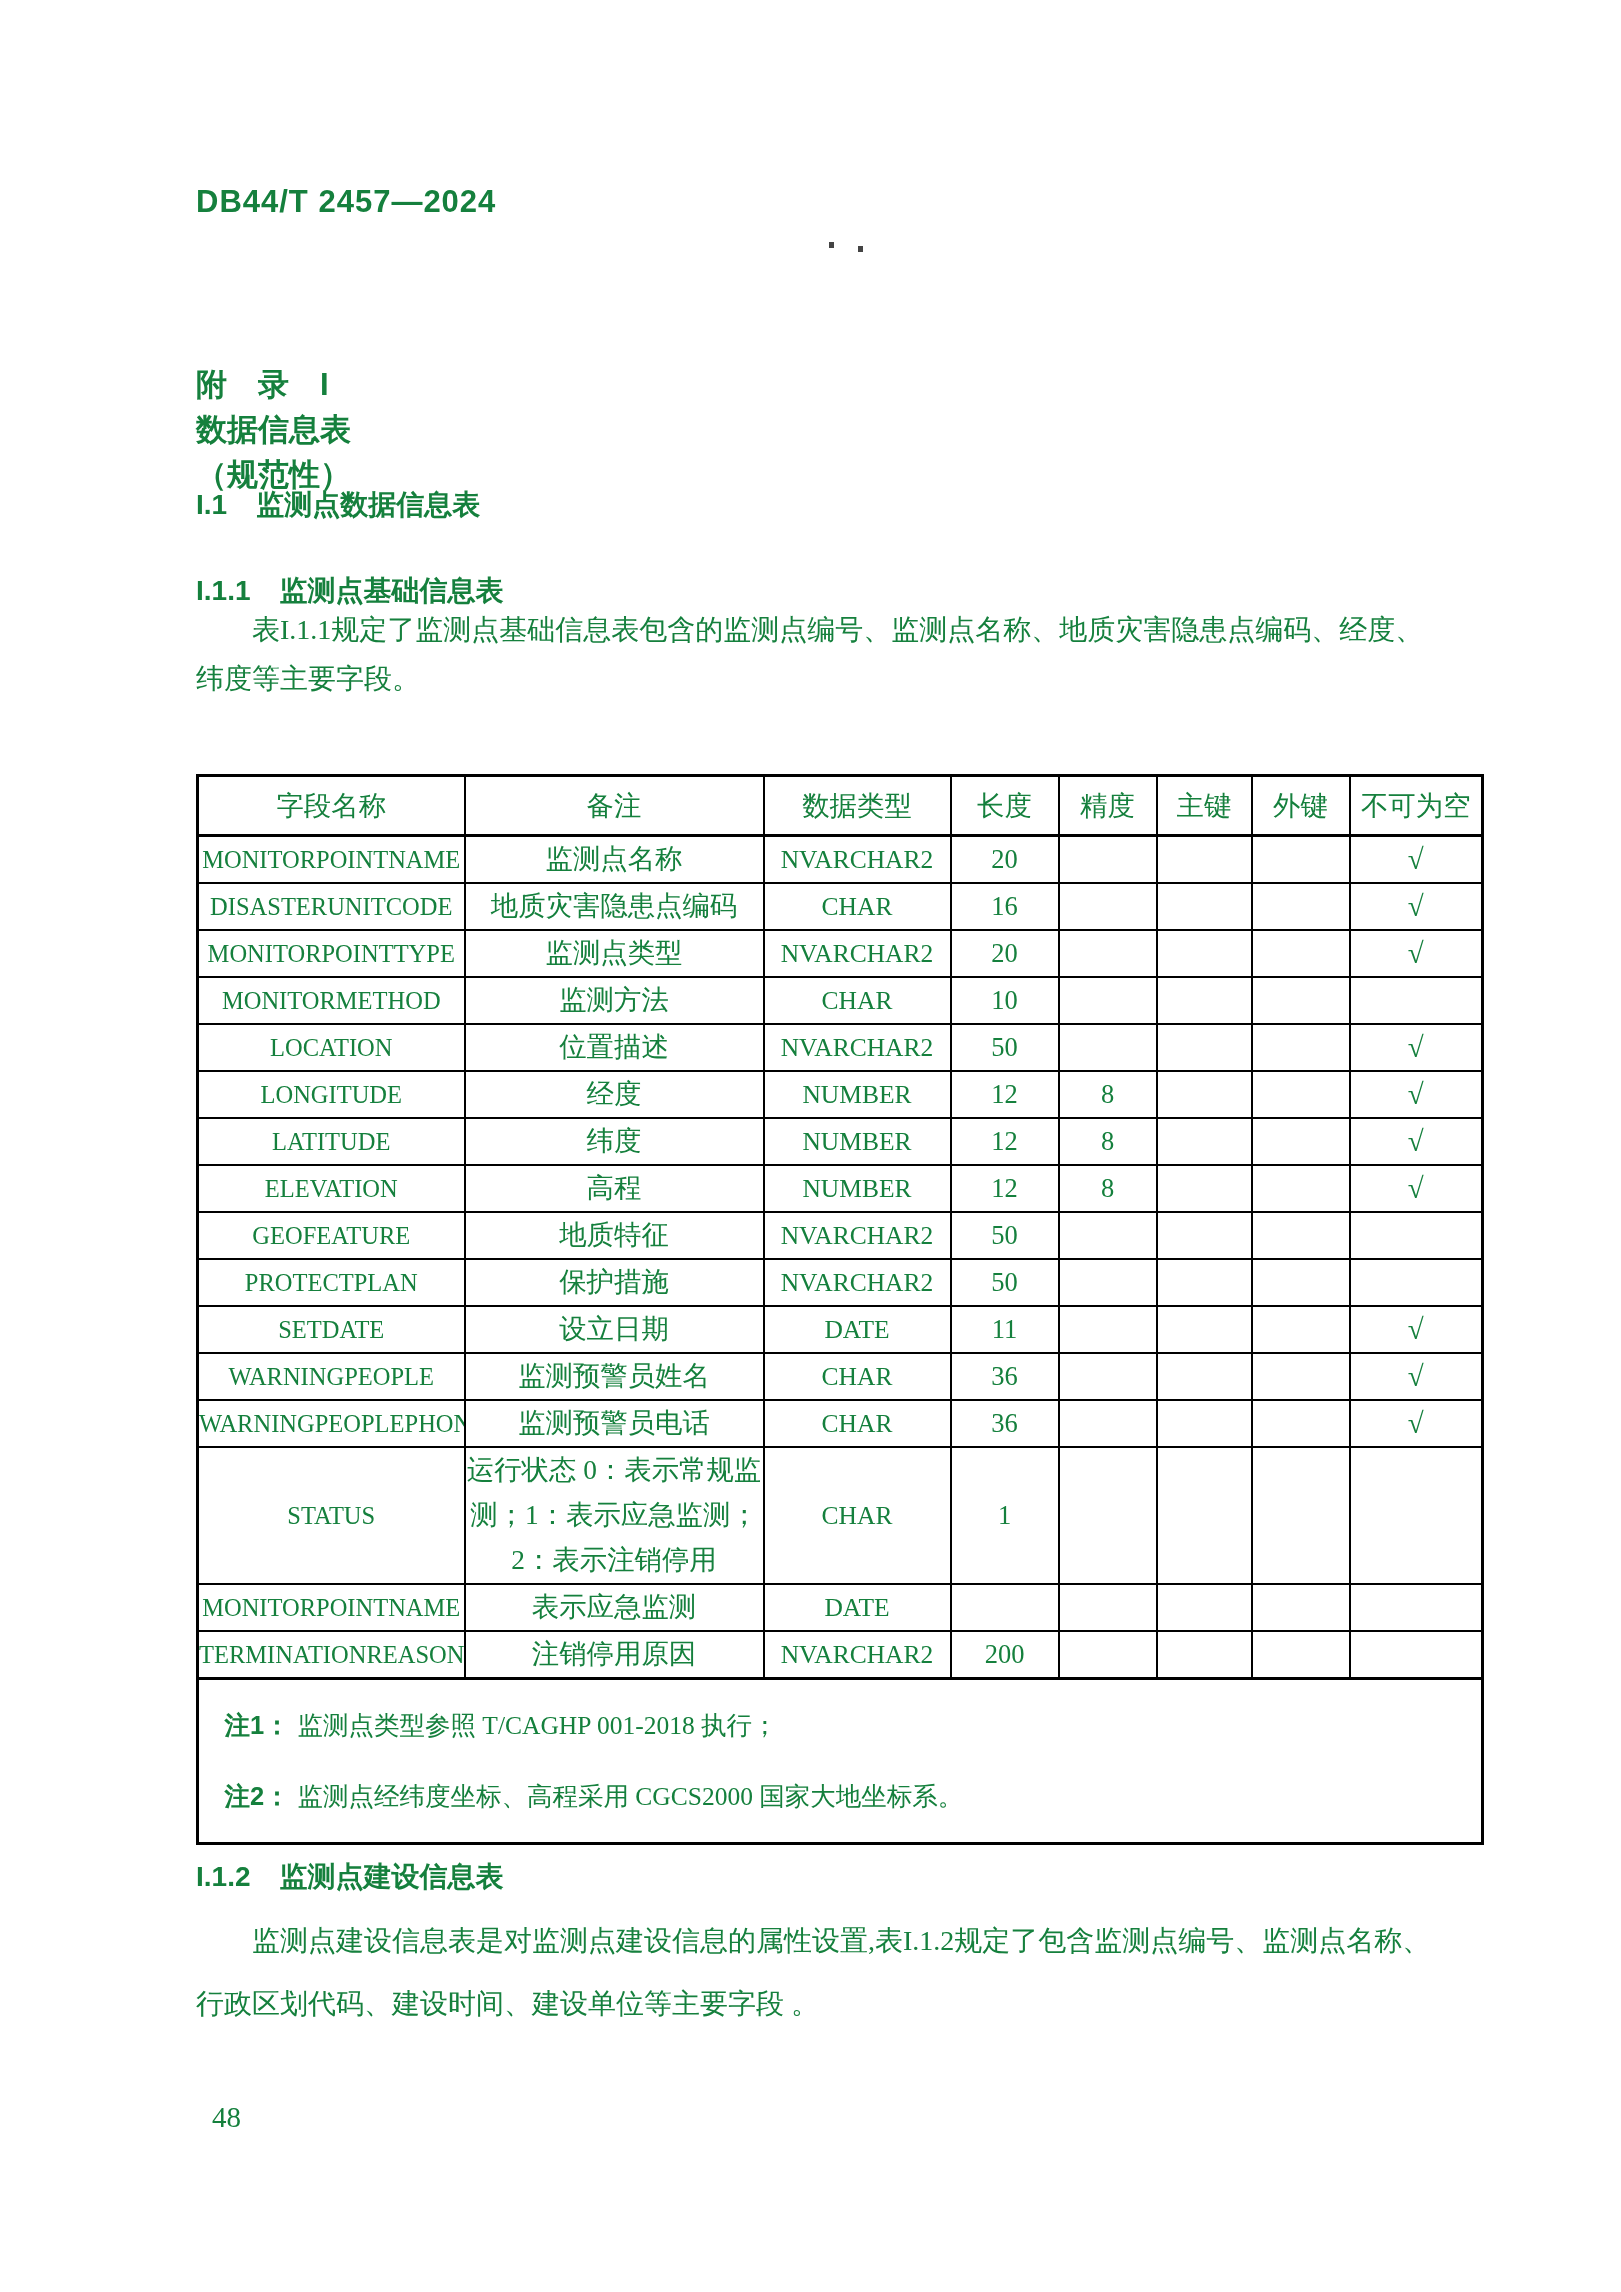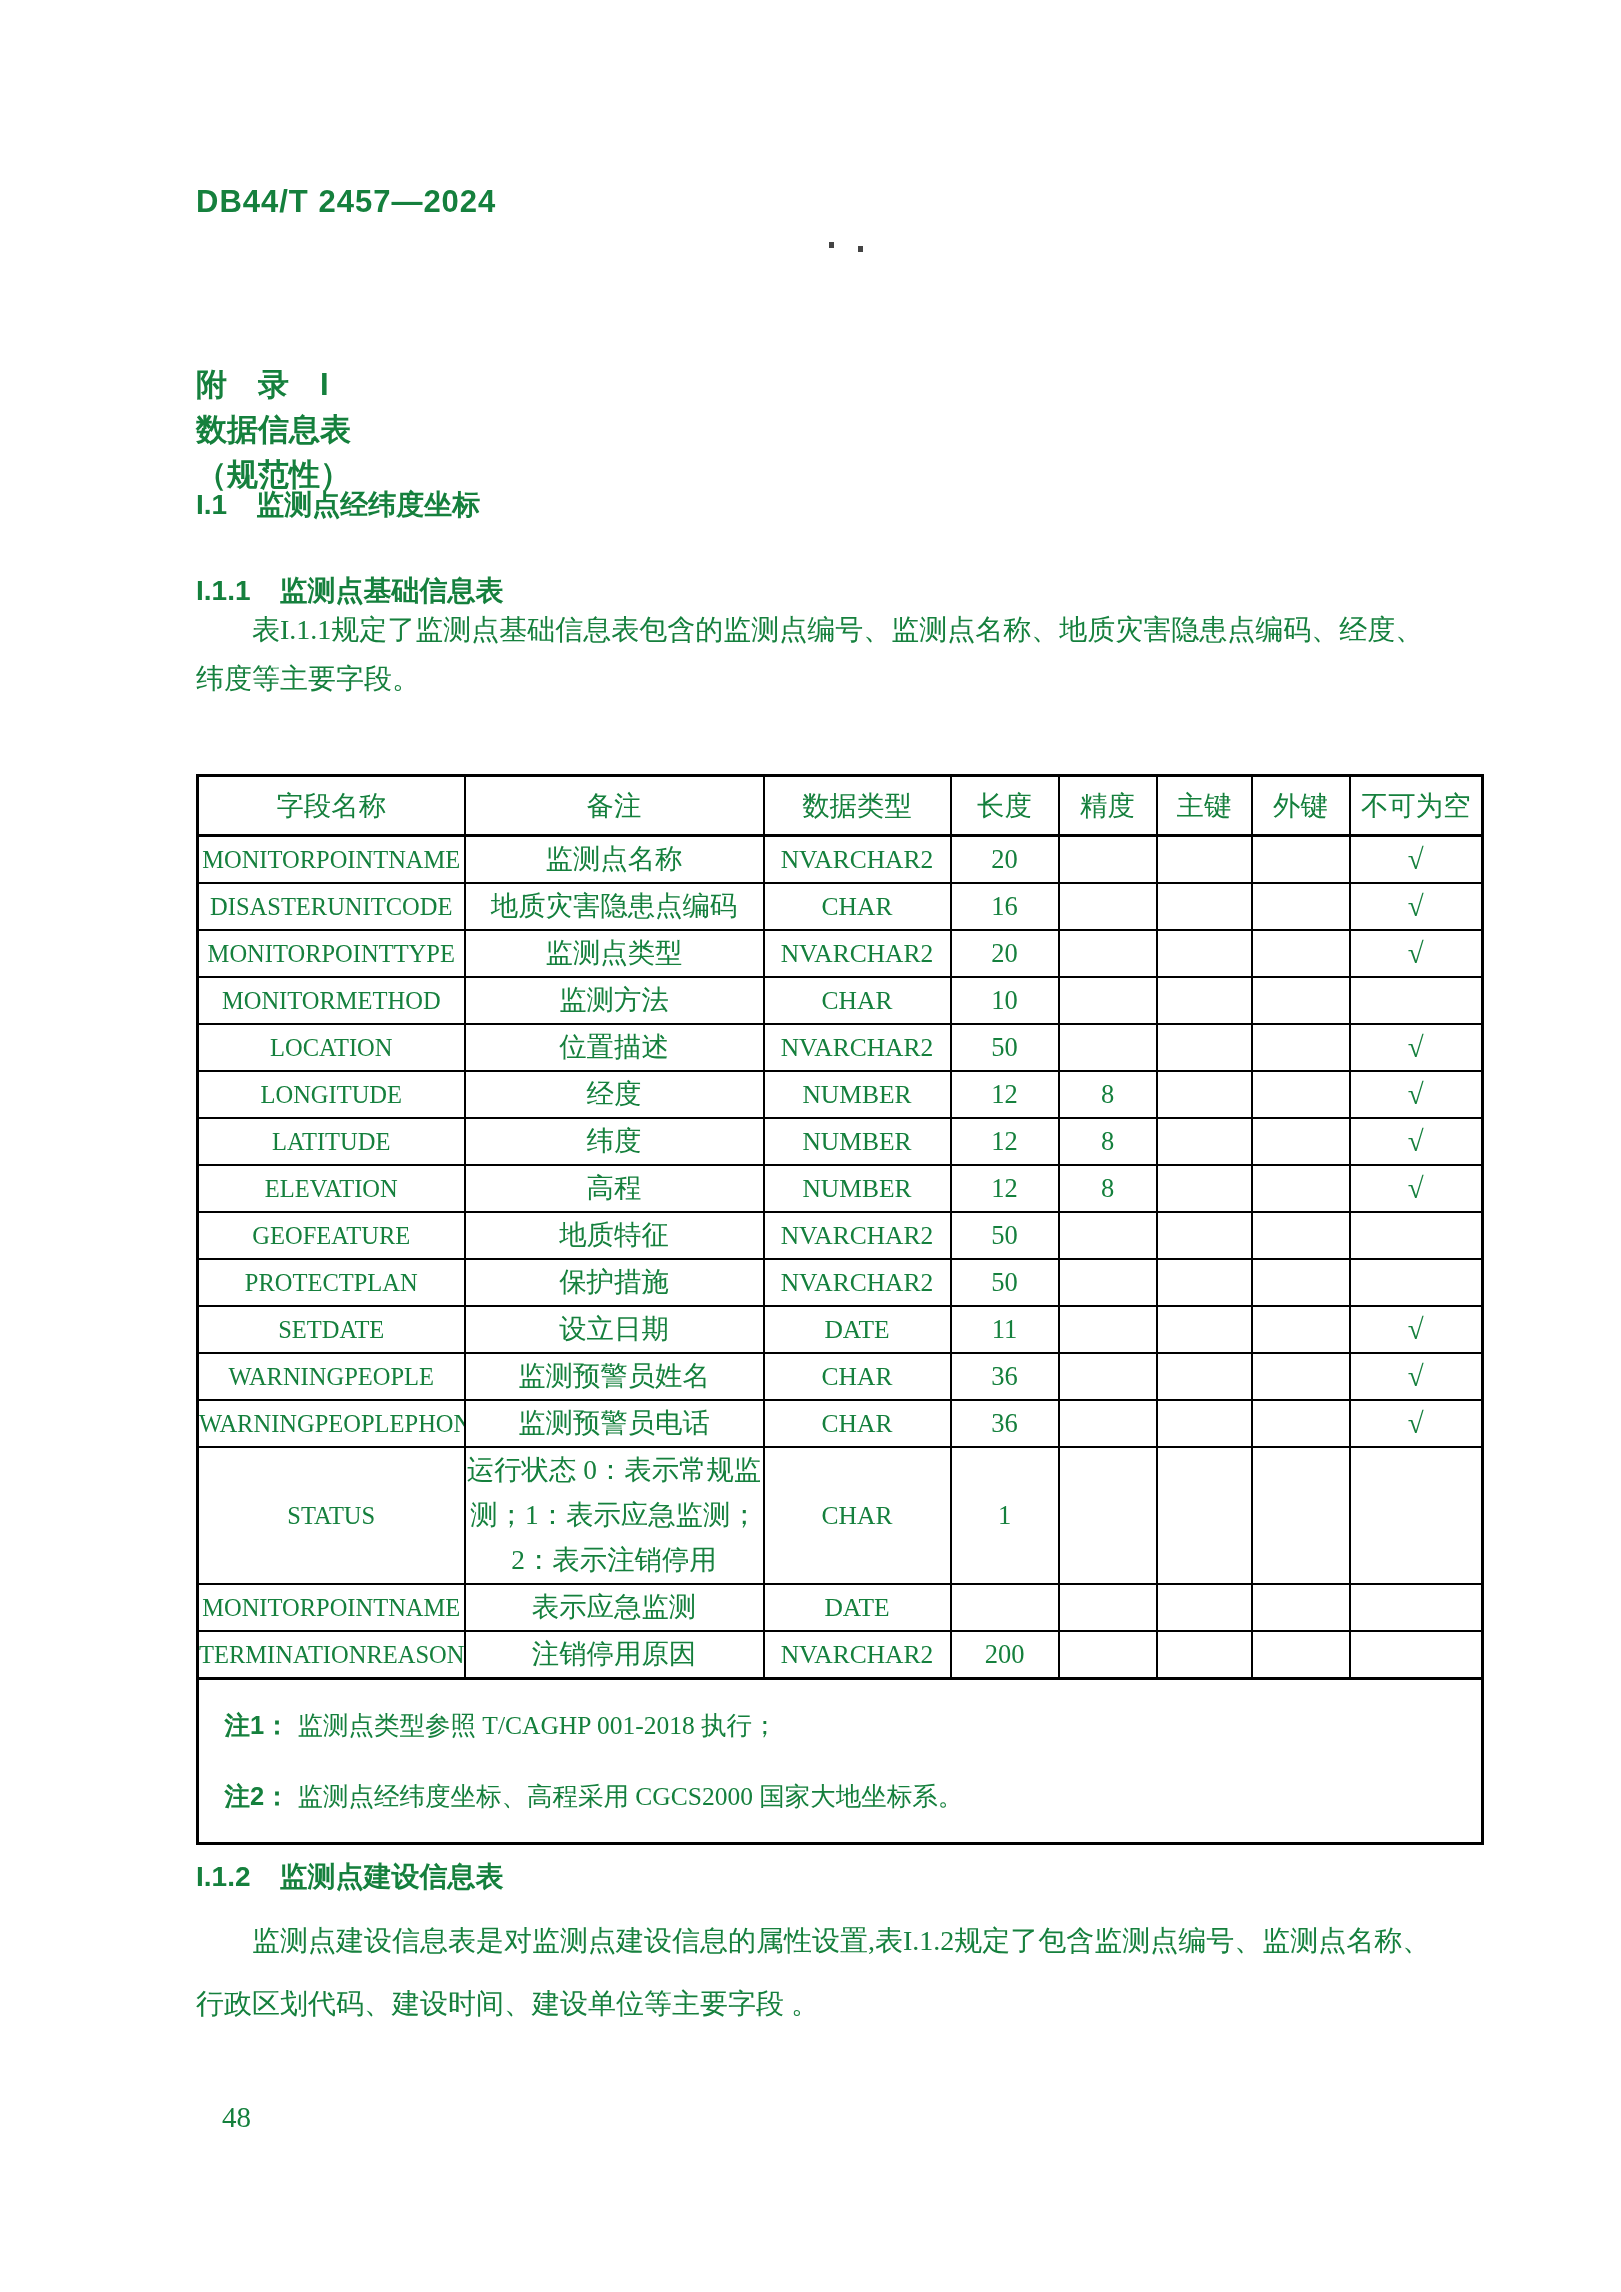--- a/index.html
+++ b/index.html
@@ -72,41 +72,41 @@
     text-align:left;height:auto;
     padding:9.8px 9.8px 9.8px 25.5px;
   }
   .note-line{line-height:71px;font-size:25.5px;white-space:nowrap;}
   .note-label{
     font-family:"Liberation Sans","DejaVu Sans",sans-serif;
     font-weight:bold;margin-right:7.8px;
   }
   .page-number{
     position:absolute;left:212px;top:2101px;
-    font-size:29px;font-family:"Liberation Serif","DejaVu Serif",serif;margin-left:10px;
+    font-size:29px;font-family:"Liberation Serif","DejaVu Serif",serif;
   }
 </style>
 </head>
 <body>
 
 <div class="page">
 
   <div class="doc-header">DB44/T 2457—2024</div>
 
   <span class="dot dot1"></span>
   <span class="dot dot2"></span>
 
   <div class="appendix-title">
     <div>附　录　I</div>
     <div>数据信息表</div>
     <div>（规范性）</div>
   </div>
 
   <div class="sec s11">
-    <span class="sec-num">I.1</span><span>监测点经纬度坐标</span>
+    <span class="sec-num">I.1</span><span>监测点数据信息表</span>
   </div>
 
   <div class="sec s111">
     <span class="sec-num">I.1.1</span><span>监测点基础信息表</span>
   </div>
 
   <div class="para para1">
     <div class="pline indent">表I.1.1规定了监测点基础信息表包含的监测点编号、监测点名称、地质灾害隐患点编码、经度、</div>
     <div class="pline">纬度等主要字段。</div>
   </div>

